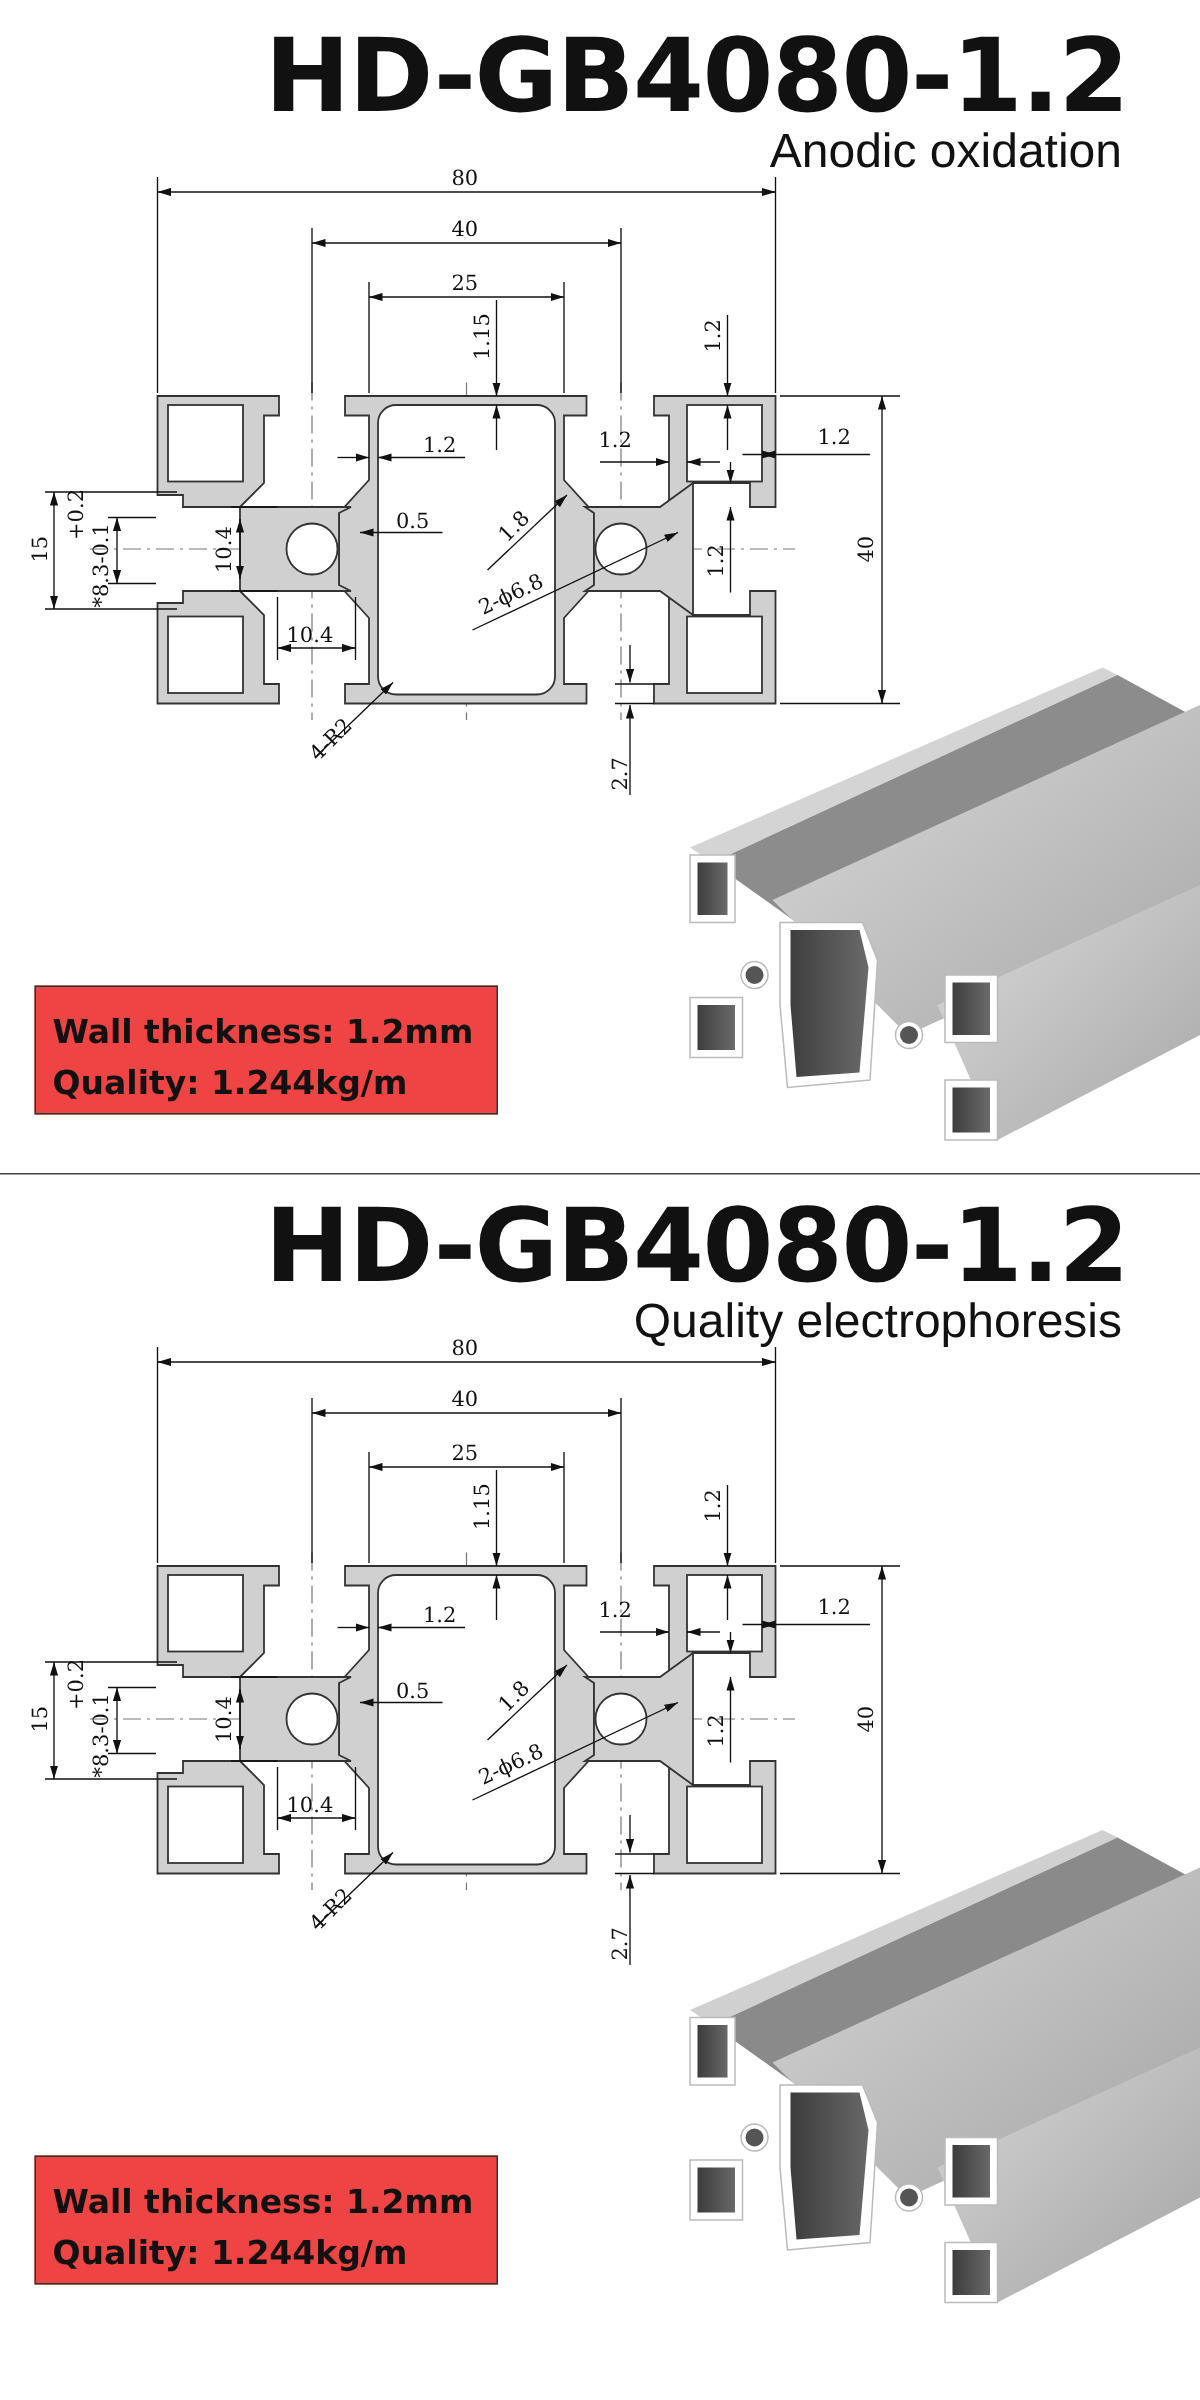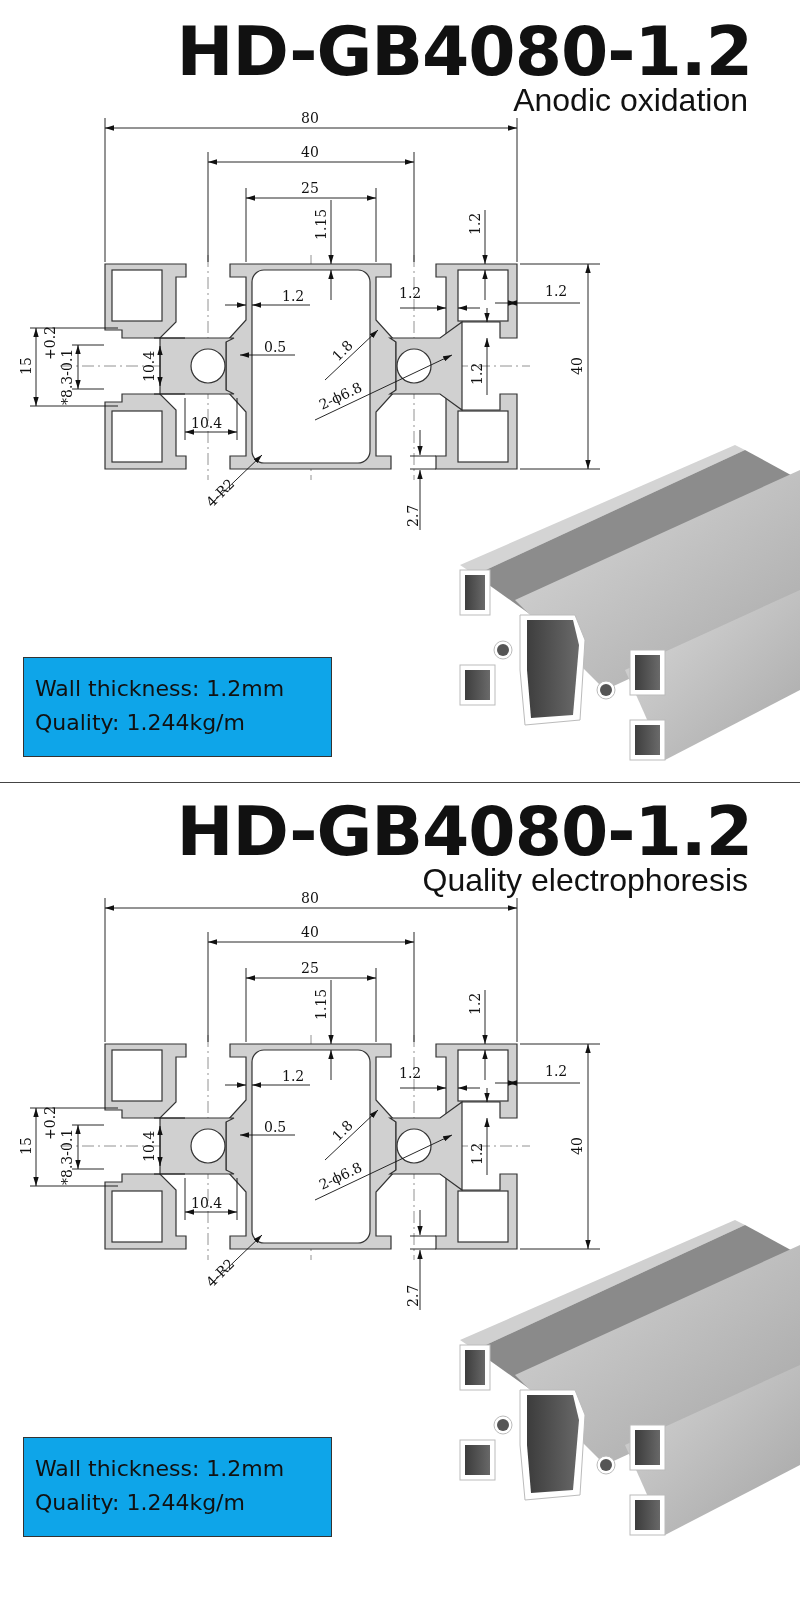--- a/index.html
+++ b/index.html
@@ -4,21 +4,21 @@
 <style>
   html, body { margin:0; padding:0; background:#ffffff; }
   body { width:800px; height:1600px; position:relative; overflow:hidden; font-family:"Liberation Sans", sans-serif; color:#111; }
   .section { position:absolute; left:0; width:800px; height:800px; }
   .sec-1 { top:0; }
   .sec-2 { top:780px; }
   .title { position:absolute; right:48px; top:18px; font-family:"DejaVu Sans", sans-serif; font-weight:bold; font-size:68px; letter-spacing:-1px; color:#111; line-height:1; }
   .subtitle { position:absolute; right:52px; top:84px; font-family:Liberation Sans, sans-serif; font-size:32px; color:#111; line-height:1; }
   .drawing { position:absolute; left:0; top:0; }
   .dim-text { font-family:"DejaVu Serif", serif; font-size:14px; fill:#111; }
-  .specbox { position:absolute; left:23px; top:657px; width:309px; height:100px; border:1.5px solid #333; background:#0ea5e9; box-sizing:border-box; padding:14px 0 0 11px; }
+  .specbox { position:absolute; left:23px; top:657px; width:309px; height:86px; border:1.5px solid #333; background:#ef4444; box-sizing:border-box; padding:14px 0 0 11px;font-weight:bold; }
   .specline { font-family:"DejaVu Sans", sans-serif; font-size:22px; line-height:34px; color:#111; white-space:nowrap; }
   .divider { position:absolute; left:0; top:782px; width:800px; height:1px; background:#444; }
   .photo { position:absolute; left:455px; top:440px; width:345px; height:330px; }
 </style>
 </head>
 <body>
 
 <div class="section sec-1">
   <div class="title">HD-GB4080-1.2</div>
   <div class="subtitle">Anodic oxidation</div>

